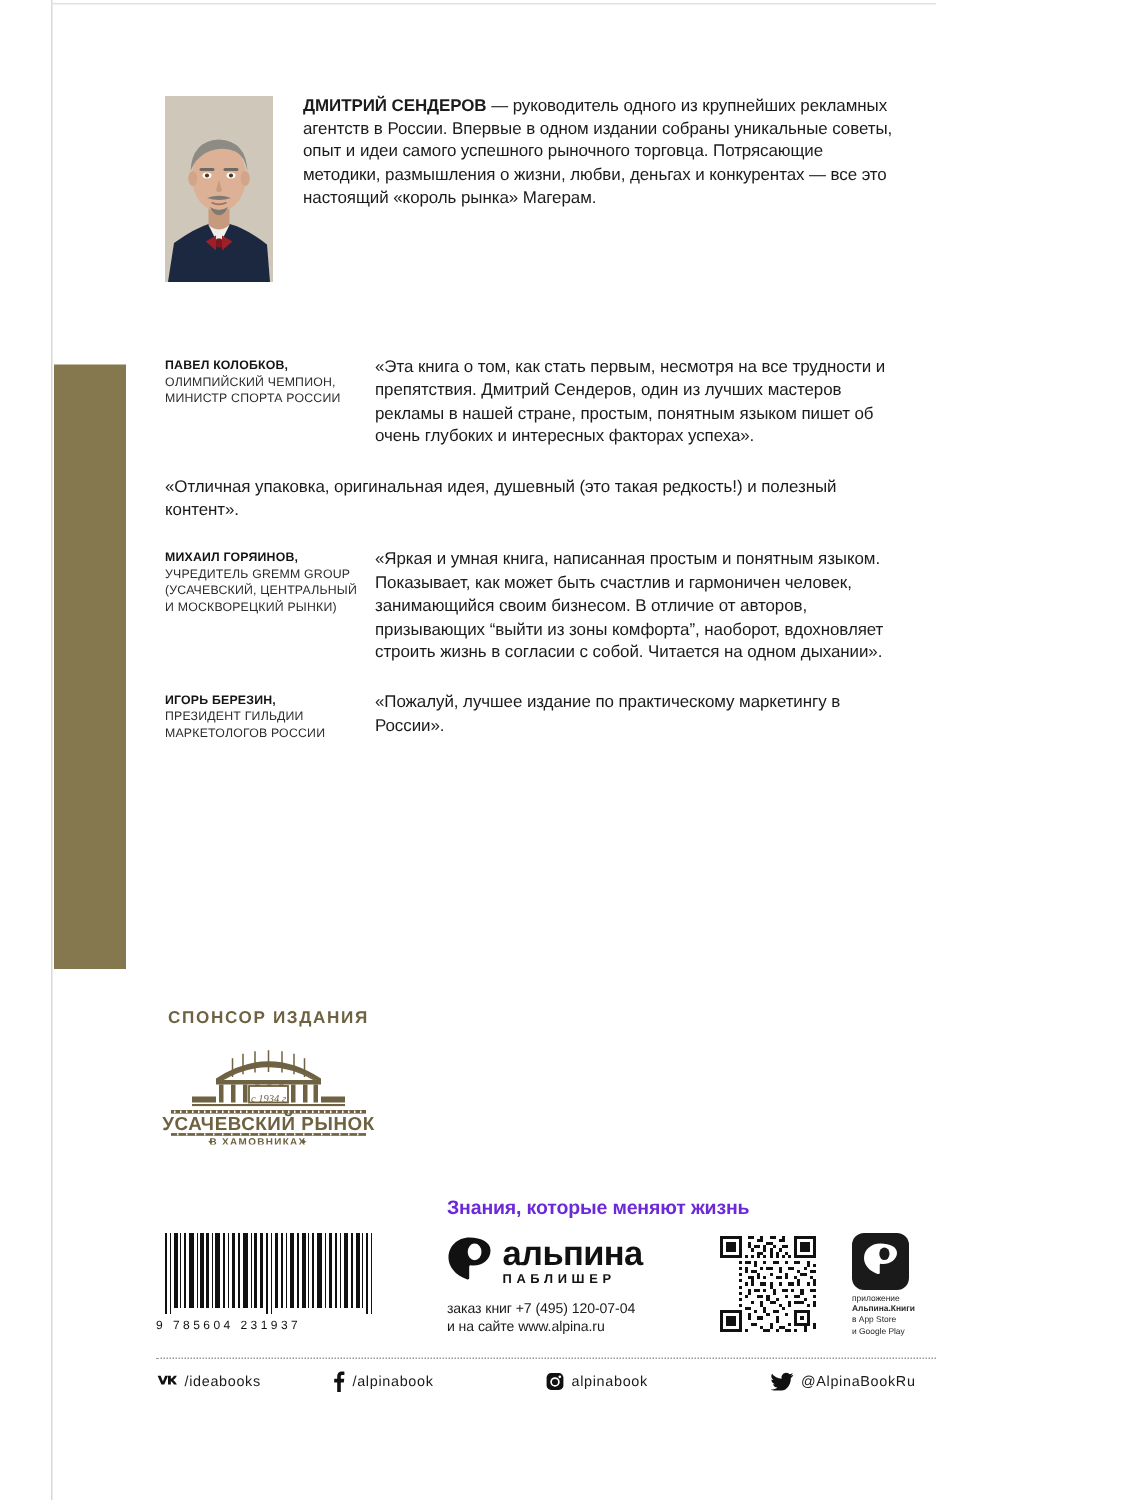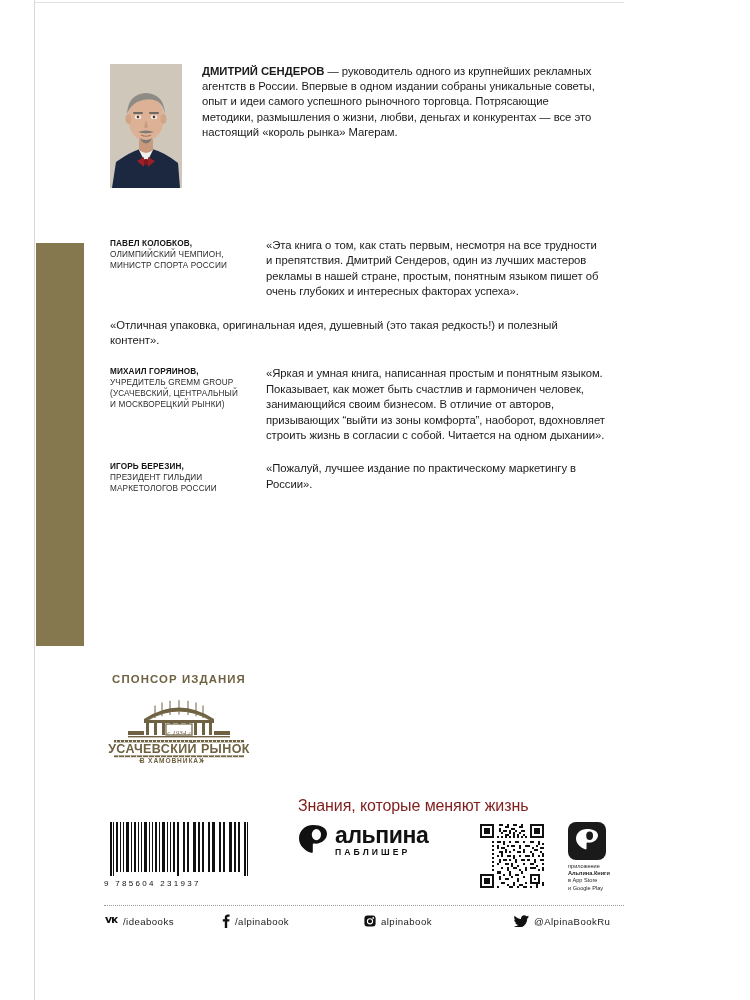--- a/index.html
+++ b/index.html
@@ -61,21 +61,21 @@
   .author-bio b { font-weight: bold; }
 
   
   .testimonials {
     position: absolute;
     left: 110px; top: 238px;
     width: 495px;
   }
   .testimonial {
     display: flex;
-    gap: 16px;
+    gap: 0px;
     margin-bottom: 18px;
   }
   .t-who {
     flex: 0 0 140px;
     padding-right: 12px;
   }
   .t-name {
     font-size: 8.2px;
     font-weight: bold;
     color: #141414;
@@ -113,23 +113,23 @@
     color: #6f6242;
     margin-bottom: 6px;
   }
   .sponsor-mark { width: 150px; }
   .sponsor-mark svg { display: block; width: 150px; height: 72px; }
 
   
   .tagline {
     position: absolute;
     left: 298px; top: 797px;
-    font-size: 16px;
-    font-weight: normal;
-    color: #7f1d1d;
+    font-size: 13px;
+    font-weight: bold;
+    color: #6d28d9;
     letter-spacing: -0.1px;
   }
   .alpina-logo {
     position: absolute;
     left: 298px; top: 824px;
     display: flex;
     align-items: flex-start;
     gap: 7px;
   }
   .alpina-mark svg { display: block; width: 30px; height: 30px; }
@@ -435,20 +435,24 @@
         <path d="M15 1 C6.8 1 1 7 1 14.4 C1 21 6.4 26.6 13.2 28.8 C14.2 29.2 14.8 28.8 14.8 27.8 L14.8 20.6 C14.8 19.8 15.4 19.4 16.2 19.6 C22.6 20.4 29 16.2 29 9.6 C29 4.4 23.2 1 15 1 Z" fill="#111111"></path>
         <ellipse cx="18.4" cy="10.6" rx="4.6" ry="5.6" fill="#ffffff"></ellipse>
       </svg>
     </div>
     <div class="alpina-words">
       <div class="alpina-name">альпина</div>
       <div class="alpina-sub">ПАБЛИШЕР</div>
     </div>
   </div>
 
+  <div class="order-info">
+    <div>заказ книг +7 (495) 120-07-04</div>
+    <div>и на сайте www.alpina.ru</div>
+  </div>
 
   <div class="qr-code">
     <svg viewBox="0 0 33 33" xmlns="http://www.w3.org/2000/svg" shape-rendering="crispEdges">
       <rect width="33" height="33" fill="#ffffff"></rect>
       <g fill="#111111">
 
         <rect x="1" y="1" width="7" height="1"></rect>
           <rect x="1" y="7" width="7" height="1"></rect>
         <rect x="1" y="1" width="1" height="7"></rect>
           <rect x="7" y="1" width="1" height="7"></rect>

